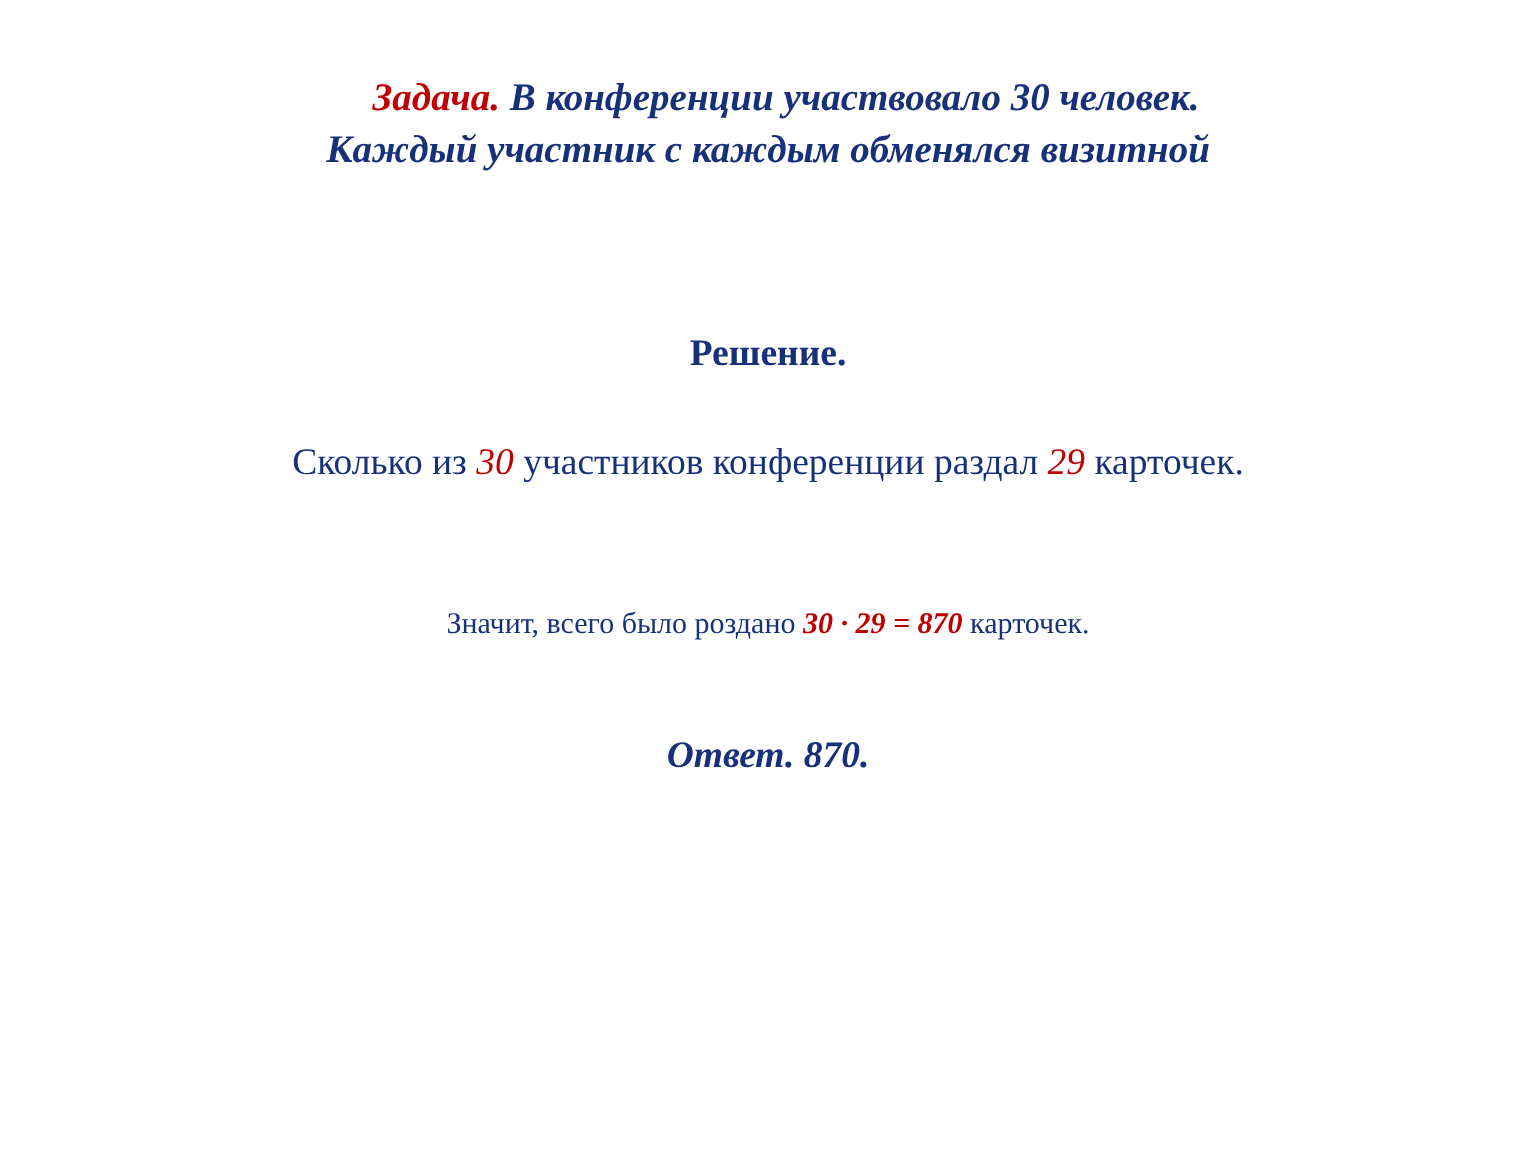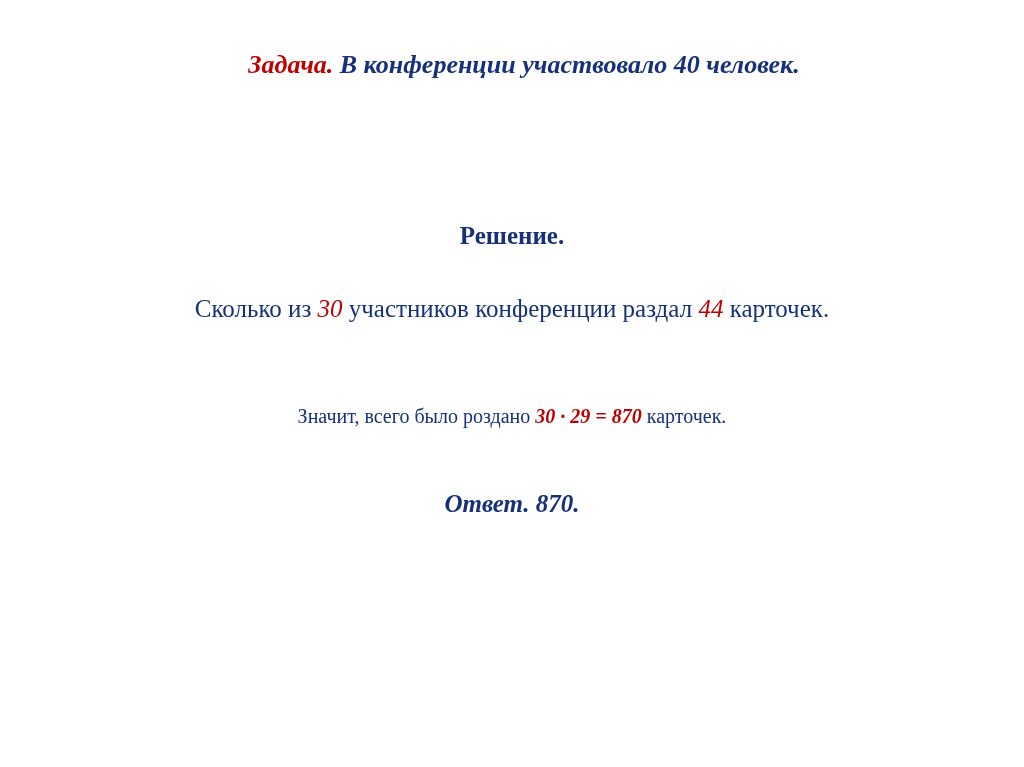--- a/index.html
+++ b/index.html
@@ -93,28 +93,28 @@
   .answer .val {
     color: #16307a;
   }
 </style>
 </head>
 <body>
 
 <div class="slide">
 
   <div class="problem">
-    <span class="label">Задача.</span><span> В конференции участвовало 40 человек.</span><br>
-    <br>
+    <span class="label">Задача.</span><span> В конференции участвовало 30 человек.</span><br>
+    <span>Каждый участник с каждым обменялся визитной</span><br>
   </div>
 
   <div class="solution-title">Решение.</div>
 
   <div class="line1">
-    <span>Сколько из </span><span class="num">30</span><span> участников конференции раздал </span><span class="num">44</span><span> карточек.</span>
+    <span>Сколько из </span><span class="num">30</span><span> участников конференции раздал </span><span class="num">29</span><span> карточек.</span>
   </div>
 
   <div class="line2">
     <span>Значит, всего было роздано </span><span class="expr">30 · 29 = 870</span><span> карточек.</span>
   </div>
 
   <div class="answer">
     <span>Ответ.</span><span class="val"> 870.</span>
   </div>
 

